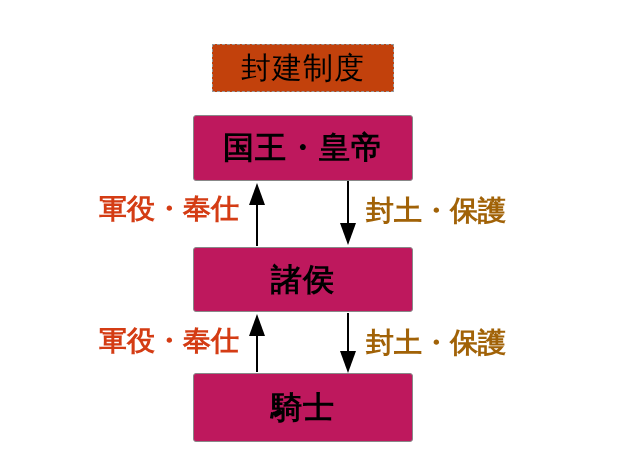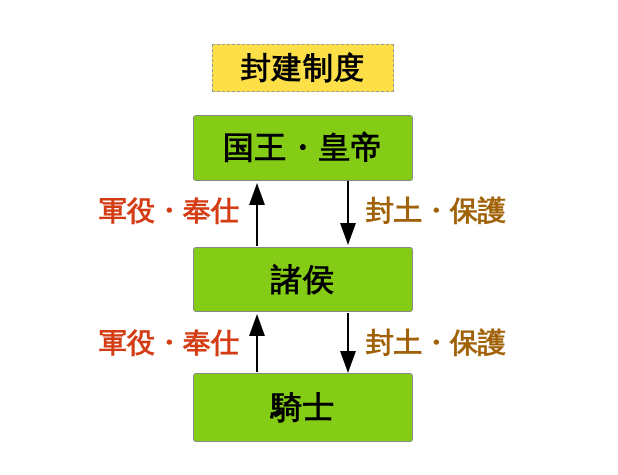--- a/index.html
+++ b/index.html
@@ -14,35 +14,35 @@
     height: 475px;
     background: #ffffff;
     overflow: hidden;
   }
   .title-box {
     position: absolute;
     left: 212px;
     top: 44px;
     width: 180px;
     height: 46px;
-    background: #fde047;
+    background: #c2410c;
     border: 1px dashed #999999;
     display: flex;
     align-items: center;
     justify-content: center;
     font-size: 30px;
-    font-weight: bold;
+    font-weight: normal;
     color: #000000;
     letter-spacing: 1px;
   }
   .node-box {
     position: absolute;
     left: 193px;
     width: 220px;
-    background: #84cc16;
+    background: #be185d;
     border: 1px solid #888888;
     border-radius: 3px;
     display: flex;
     align-items: center;
     justify-content: center;
     font-size: 31px;
     font-weight: bold;
     color: #000000;
     letter-spacing: 1px;
     box-sizing: border-box;
@@ -51,21 +51,21 @@
   .node-lords  { top: 247px; height: 65px; }
   .node-knight { top: 373px; height: 69px; }
 
   .rel-label {
     position: absolute;
     font-size: 28px;
     font-weight: bold;
     line-height: 28px;
     white-space: nowrap;
   }
-  .label-service { color: #d43c14; }
+  .label-service { color: #d43c14; font-family: Liberation Mono, monospace; }
   .label-grant   { color: #a16207; }
   .label-service.row-top    { left: 99px;  top: 197px; }
   .label-grant.row-top      { left: 366px; top: 197px; }
   .label-service.row-bottom { left: 99px;  top: 329px; }
   .label-grant.row-bottom   { left: 366px; top: 329px; }
 
   .arrow { position: absolute; }
   .arrow .shaft {
     position: absolute;
     width: 2px;

